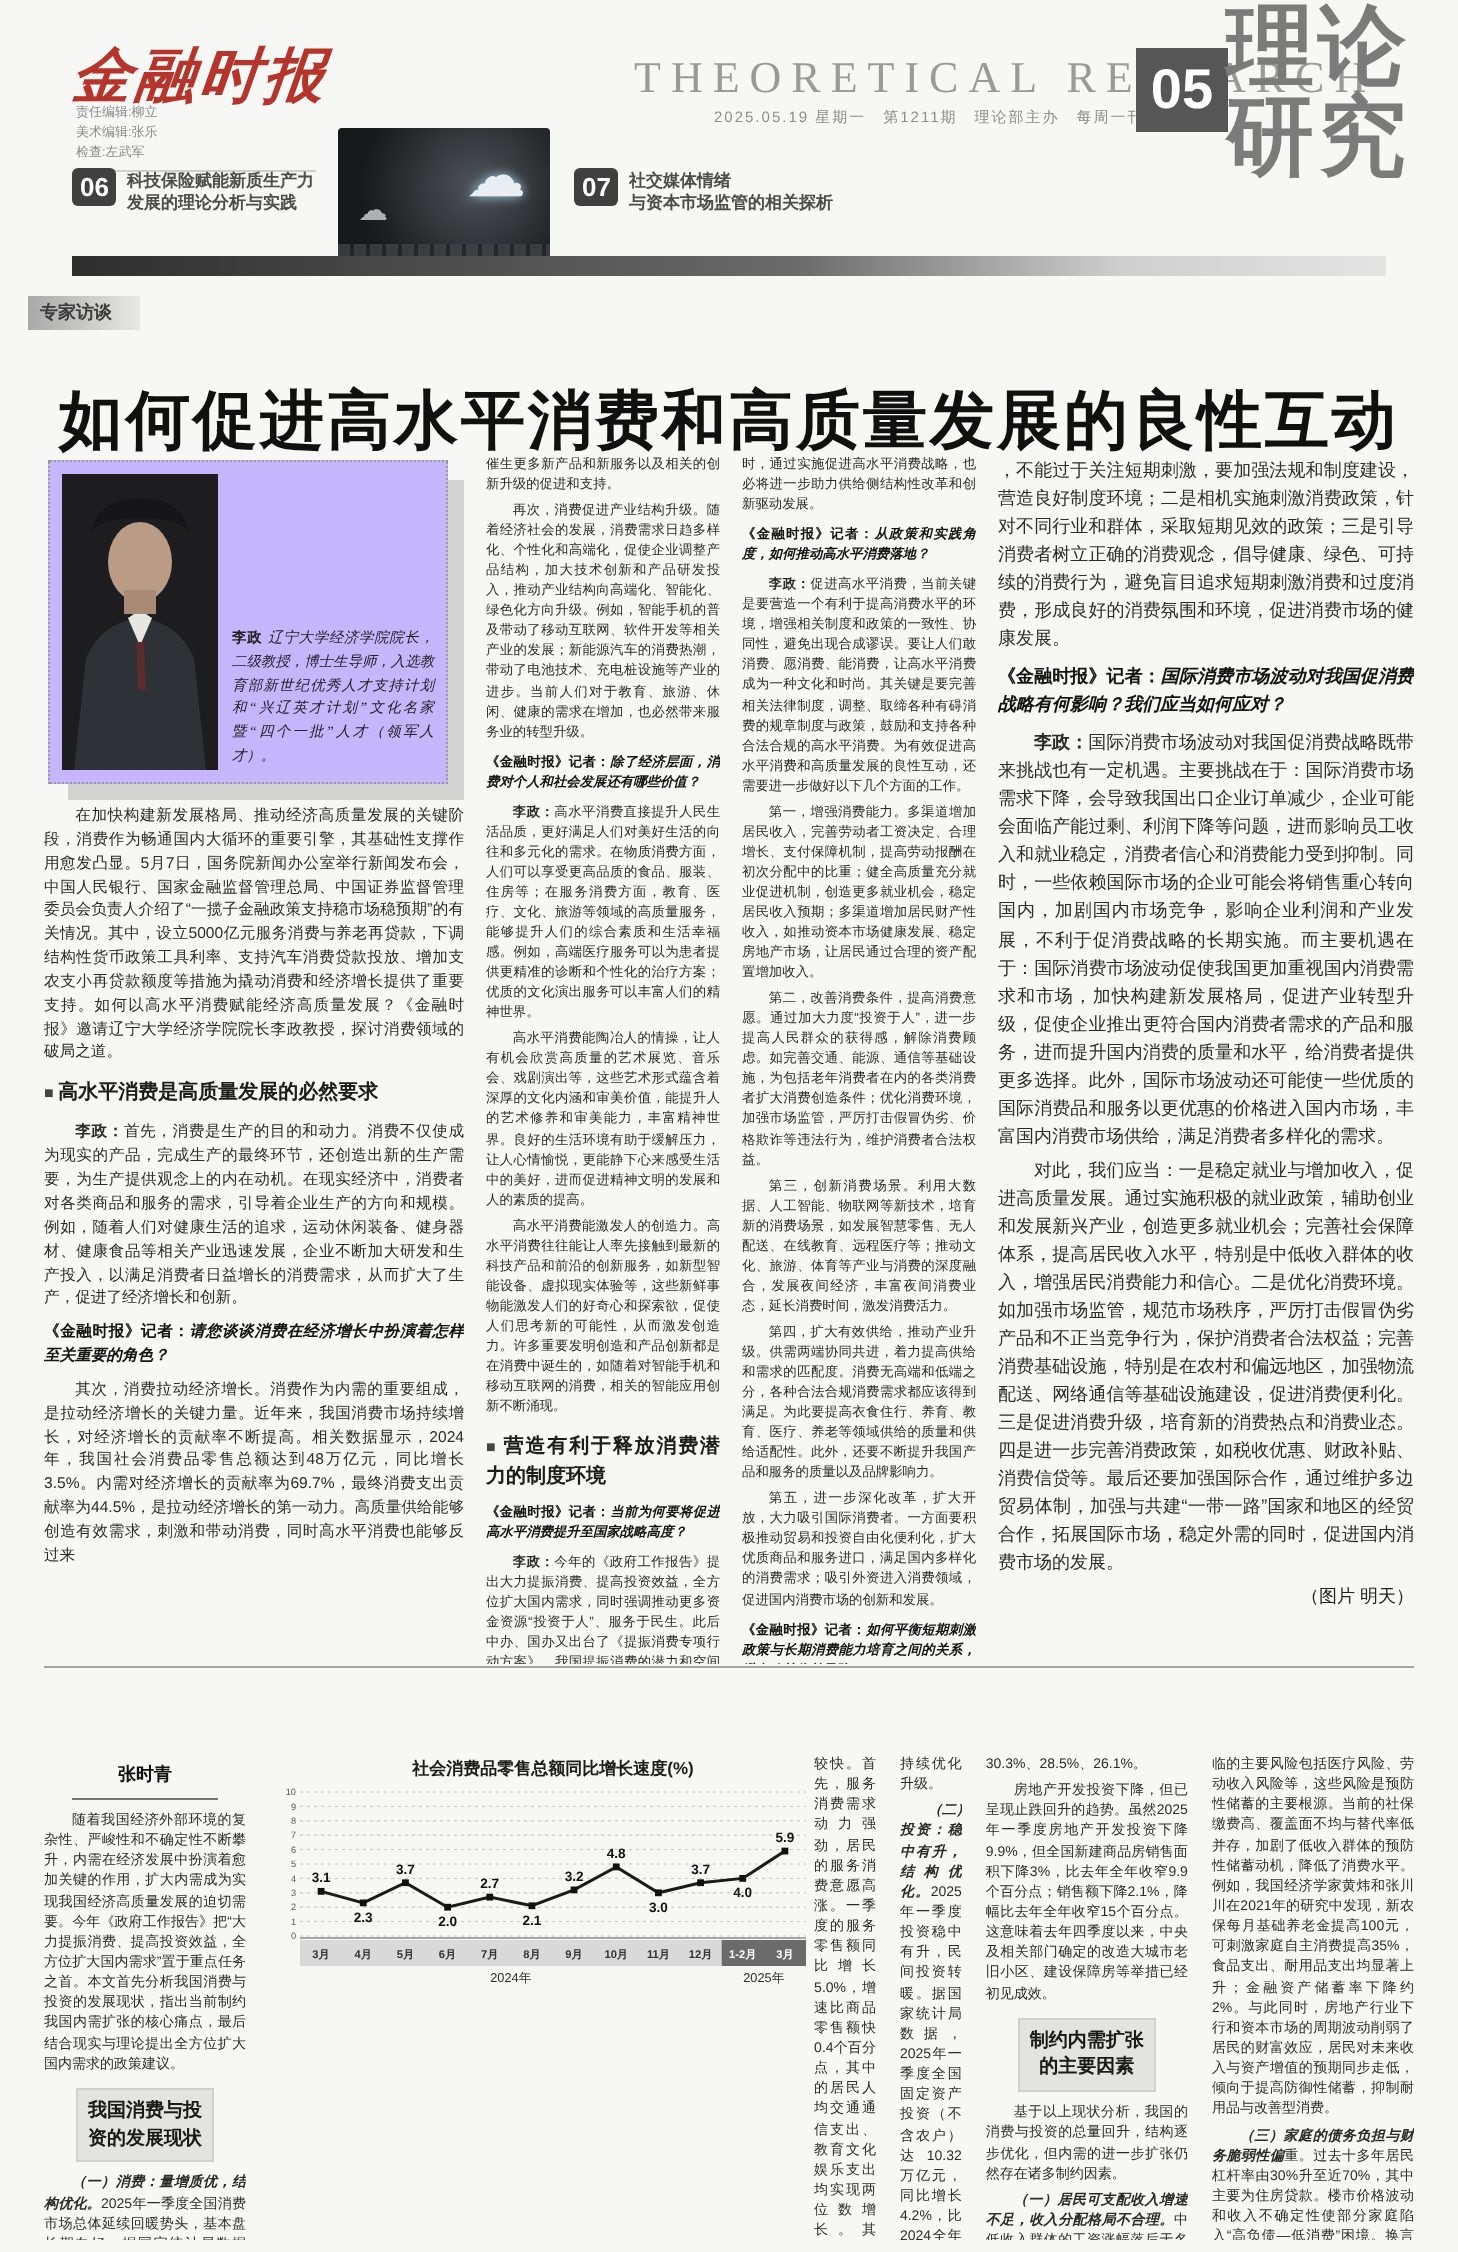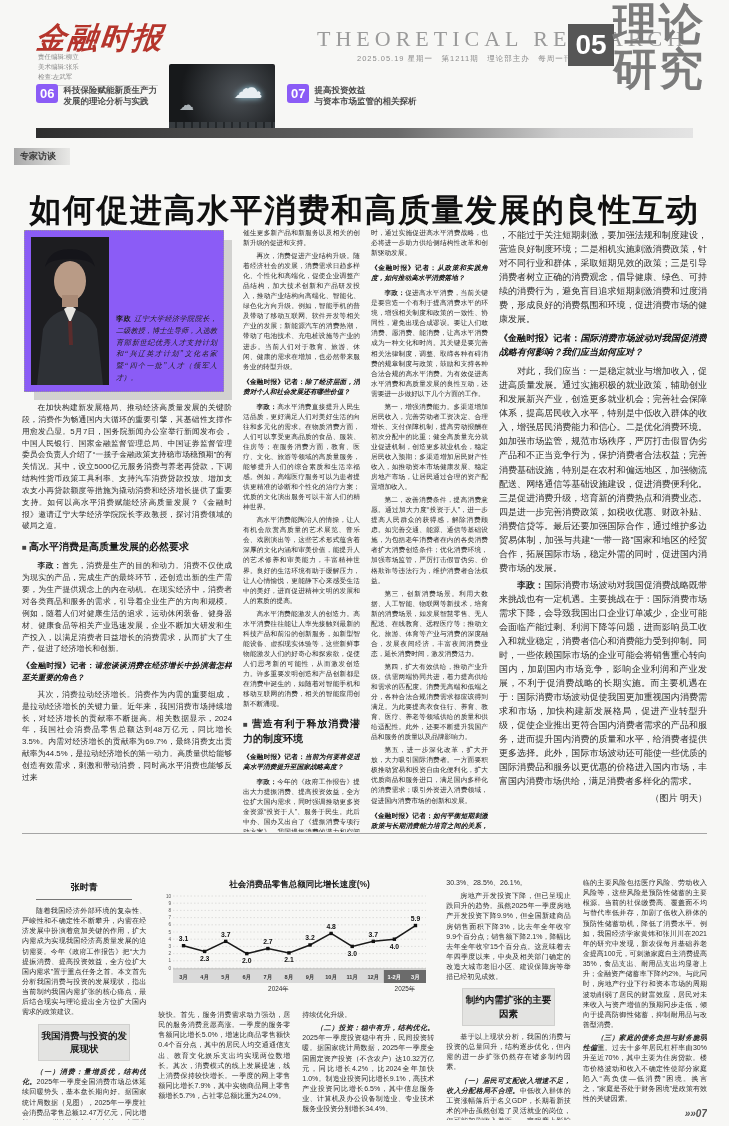--- a/index.html
+++ b/index.html
@@ -8,37 +8,37 @@
   
   .header{position:relative;height:142px;}
   .logo{position:absolute;left:14px;top:18px;font-family:"Liberation Serif",serif;font-style:italic;font-weight:900;font-size:30px;color:#b5352c;letter-spacing:2px;transform:skewX(-6deg);}
   .editors{position:absolute;left:16px;top:52px;font-size:6.5px;color:#8a8a8a;line-height:1.5;border-bottom:1px solid #cfcfcf;padding-bottom:4px;width:120px;}
   .eng-title{position:absolute;left:295px;top:26px;font-family:"Liberation Serif",serif;font-size:22px;color:#9a9a9a;letter-spacing:5px;}
   .date-line{position:absolute;left:335px;top:54px;font-size:7.5px;color:#8c8c8c;letter-spacing:1px;}
   .pagenum{position:absolute;left:546px;top:24px;width:46px;height:42px;background:#565656;color:#fff;font-weight:900;font-size:28px;display:flex;align-items:center;justify-content:center;}
   .section-title{position:absolute;right:2px;top:2px;font-size:44px;font-weight:700;color:#7b7b7b;line-height:1.02;text-align:left;letter-spacing:2px;}
   .teasers{position:absolute;left:14px;top:84px;right:110px;display:flex;align-items:flex-start;}
   .teaser{display:flex;align-items:flex-start;margin-right:10px;}
-  .t-badge{background:#8b5cf6;color:#fff;font-weight:900;font-size:13px;padding:2px 4px;border-radius:3px;margin-right:5px;flex:0 0 auto;}
+  .t-badge{background:#404040;color:#fff;font-weight:900;font-size:13px;padding:2px 4px;border-radius:3px;margin-right:5px;flex:0 0 auto;}
   .t-text{font-size:8.5px;font-weight:700;color:#4d4d4d;line-height:1.35;white-space:pre-line;padding-top:1px;}
   .teaser-img{width:106px;height:72px;flex:0 0 auto;background:radial-gradient(circle at 65% 40%, #4e5358 0%, #17191b 70%);border-radius:2px;margin:-20px 12px 0 2px;position:relative;overflow:hidden;}
   .teaser-img .cloud{position:absolute;right:12px;top:6px;font-size:30px;color:#e8eef2;text-shadow:0 0 6px #9fd4e8;}
   .teaser-img .cloud2{position:absolute;left:10px;bottom:22px;font-size:15px;color:#cfd8dd;opacity:.8;}
   .teaser-img .kbd{position:absolute;left:0;right:0;bottom:0;height:14px;background:repeating-linear-gradient(90deg,#3c4145 0 6px,#23272a 6px 8px);opacity:.85;}
   .darkbar{position:absolute;left:14px;right:14px;top:128px;height:10px;background:linear-gradient(90deg,#2e2e2e 0%,#6a6a6a 55%,#cfcfcf 80%,#e4e4e4 100%);}
   
   .tag{position:absolute;left:14px;top:148px;background:linear-gradient(90deg,#a9a9a9,#e8e8e6);color:#3d3d3d;font-weight:700;font-size:9px;padding:2px 14px 2px 6px;}
   .headline{position:absolute;left:14px;right:14px;top:168px;text-align:center;font-size:32px;font-weight:900;color:#101010;letter-spacing:1.5px;font-family:"Liberation Sans",sans-serif;}
   
   .main-cols{position:absolute;top:228px;left:22px;right:22px;height:604px;display:flex;gap:11px;overflow:hidden;}
   .mcol{overflow:hidden;text-align:justify;}
   .mcol1{flex:0 0 210px;font-size:7.8px;line-height:1.52;}
   .mcol2,.mcol3{flex:0 0 117px;font-size:6.7px;line-height:1.5;}
   .mcol4{flex:1 1 auto;font-size:9px;line-height:1.56;}
-  .photo-box{border:1px dotted #9a9a9a;padding:6px;display:flex;gap:7px;box-shadow:9px 9px 0 -1px #d2d2d0;margin:2px 8px 10px 2px;background:#8b5cf6;}
+  .photo-box{border:1px dotted #9a9a9a;padding:6px;display:flex;gap:7px;box-shadow:9px 9px 0 -1px #d2d2d0;margin:2px 8px 10px 2px;background:#c4b5fd;}
   .photo{flex:0 0 78px;height:148px;background:linear-gradient(180deg,#2c2c2e,#111);position:relative;overflow:hidden;}
   .photo svg{position:absolute;left:0;top:0;}
   .caption{flex:1;display:flex;align-items:flex-end;}
   .caption-text{font-family:"Liberation Serif",serif;font-style:italic;font-size:7.2px;line-height:1.65;color:#222;}
   .caption-text b{font-style:normal;font-weight:900;margin-right:3px;}
   .byline{font-size:10px;font-weight:700;text-align:center;border-top:1px solid #8d8d8d;padding-top:5px;margin:2px 6px 8px 6px;color:#111;}
   
   .blk{margin:0 0 3px 0;}
   .blk.p{text-indent:2em;}
   .blk.cont{text-indent:0;}
@@ -52,21 +52,21 @@
   .blk.sub{font-size:10px;font-weight:900;color:#1d1d1d;margin:7px 0 6px 0;text-indent:0;}
   .blk.sub::before{content:"■ ";font-size:8px;color:#444;}
   .blk.boxsub{background:#e3e3e1;border:1px solid #d0d0ce;font-weight:900;text-align:center;font-size:9.5px;padding:4px 2px;margin:6px 16px;text-indent:0;color:#1a1a1a;}
   .blk.credit{text-align:right;text-indent:0;color:#222;}
   .blk.jump{text-align:right;font-weight:900;font-style:italic;color:#555;font-size:10px;}
   
   .divider{position:absolute;left:22px;right:22px;top:833px;border-top:1px solid #a5a5a5;}
   .b-headline{position:absolute;left:22px;right:22px;top:838px;text-align:center;font-size:28px;font-weight:900;color:#101010;letter-spacing:1px;}
   .bottom-cols{position:absolute;left:22px;right:22px;top:878px;height:242px;display:flex;gap:12px;overflow:hidden;}
   .bcol{flex:1 1 0;font-size:7px;line-height:1.45;text-align:justify;overflow:hidden;}
-  .bmid{flex:0 0 276px;display:flex;flex-direction:column;}
+  .bmid{flex:0 0 276px;display:flex;flex-direction:row;}
   .bmid-cols{display:flex;gap:12px;flex:1;overflow:hidden;}
   .bmid-cols .bcol{flex:1 1 0;}
   .b-byline{font-weight:700;font-size:9px;text-align:center;border-bottom:1px solid #777;padding:3px 0 5px 0;margin:0 14px 6px 14px;color:#111;}
   .chart-wrap{flex:0 0 auto;margin-bottom:4px;}
   
 </style>
 </head>
 <body>
 
 <div class="page">
@@ -90,21 +90,21 @@
         <span class="t-text">科技保险赋能新质生产力
 发展的理论分析与实践</span>
       </div>
       <div class="teaser-img">
         <span class="cloud">☁</span>
         <span class="cloud2">☁</span>
         <span class="kbd"></span>
       </div>
       <div class="teaser">
         <span class="t-badge">07</span>
-        <span class="t-text">提高投资效益
+        <span class="t-text">社交媒体情绪
 与资本市场监管的相关探析</span>
       </div>
     </div>
     <div class="darkbar"></div>
   </div>
 
   <div class="tag">专家访谈</div>
   <h1 class="headline">如何促进高水平消费和高质量发展的良性互动</h1>
 
   <div class="main-cols">
@@ -153,22 +153,22 @@
         <div class="blk p">第一，增强消费能力。多渠道增加居民收入，完善劳动者工资决定、合理增长、支付保障机制，提高劳动报酬在初次分配中的比重；健全高质量充分就业促进机制，创造更多就业机会，稳定居民收入预期；多渠道增加居民财产性收入，如推动资本市场健康发展、稳定房地产市场，让居民通过合理的资产配置增加收入。</div>
         <div class="blk p">第二，改善消费条件，提高消费意愿。通过加大力度“投资于人”，进一步提高人民群众的获得感，解除消费顾虑。如完善交通、能源、通信等基础设施，为包括老年消费者在内的各类消费者扩大消费创造条件；优化消费环境，加强市场监管，严厉打击假冒伪劣、价格欺诈等违法行为，维护消费者合法权益。</div>
         <div class="blk p">第三，创新消费场景。利用大数据、人工智能、物联网等新技术，培育新的消费场景，如发展智慧零售、无人配送、在线教育、远程医疗等；推动文化、旅游、体育等产业与消费的深度融合，发展夜间经济，丰富夜间消费业态，延长消费时间，激发消费活力。</div>
         <div class="blk p">第四，扩大有效供给，推动产业升级。供需两端协同共进，着力提高供给和需求的匹配度。消费无高端和低端之分，各种合法合规消费需求都应该得到满足。为此要提高衣食住行、养育、教育、医疗、养老等领域供给的质量和供给适配性。此外，还要不断提升我国产品和服务的质量以及品牌影响力。</div>
         <div class="blk p">第五，进一步深化改革，扩大开放，大力吸引国际消费者。一方面要积极推动贸易和投资自由化便利化，扩大优质商品和服务进口，满足国内多样化的消费需求；吸引外资进入消费领域，促进国内消费市场的创新和发展。</div>
         <div class="blk q"><b>《金融时报》记者：</b><i>如何平衡短期刺激政策与长期消费能力培育之间的关系，避免政策依赖风险？</i></div>
       </div>
     <div class="mcol mcol4">
         <div class="blk cont">，不能过于关注短期刺激，要加强法规和制度建设，营造良好制度环境；二是相机实施刺激消费政策，针对不同行业和群体，采取短期见效的政策；三是引导消费者树立正确的消费观念，倡导健康、绿色、可持续的消费行为，避免盲目追求短期刺激消费和过度消费，形成良好的消费氛围和环境，促进消费市场的健康发展。</div>
         <div class="blk q"><b>《金融时报》记者：</b><i>国际消费市场波动对我国促消费战略有何影响？我们应当如何应对？</i></div>
+        <div class="blk ans"><b>李政：</b>国际消费市场波动对我国促消费战略既带来挑战也有一定机遇。主要挑战在于：国际消费市场需求下降，会导致我国出口企业订单减少，企业可能会面临产能过剩、利润下降等问题，进而影响员工收入和就业稳定，消费者信心和消费能力受到抑制。同时，一些依赖国际市场的企业可能会将销售重心转向国内，加剧国内市场竞争，影响企业利润和产业发展，不利于促消费战略的长期实施。而主要机遇在于：国际消费市场波动促使我国更加重视国内消费需求和市场，加快构建新发展格局，促进产业转型升级，促使企业推出更符合国内消费者需求的产品和服务，进而提升国内消费的质量和水平，给消费者提供更多选择。此外，国际市场波动还可能使一些优质的国际消费品和服务以更优惠的价格进入国内市场，丰富国内消费市场供给，满足消费者多样化的需求。</div>
         <div class="blk p">对此，我们应当：一是稳定就业与增加收入，促进高质量发展。通过实施积极的就业政策，辅助创业和发展新兴产业，创造更多就业机会；完善社会保障体系，提高居民收入水平，特别是中低收入群体的收入，增强居民消费能力和信心。二是优化消费环境。如加强市场监管，规范市场秩序，严厉打击假冒伪劣产品和不正当竞争行为，保护消费者合法权益；完善消费基础设施，特别是在农村和偏远地区，加强物流配送、网络通信等基础设施建设，促进消费便利化。三是促进消费升级，培育新的消费热点和消费业态。四是进一步完善消费政策，如税收优惠、财政补贴、消费信贷等。最后还要加强国际合作，通过维护多边贸易体制，加强与共建“一带一路”国家和地区的经贸合作，拓展国际市场，稳定外需的同时，促进国内消费市场的发展。</div>
-        <div class="blk ans"><b>李政：</b>国际消费市场波动对我国促消费战略既带来挑战也有一定机遇。主要挑战在于：国际消费市场需求下降，会导致我国出口企业订单减少，企业可能会面临产能过剩、利润下降等问题，进而影响员工收入和就业稳定，消费者信心和消费能力受到抑制。同时，一些依赖国际市场的企业可能会将销售重心转向国内，加剧国内市场竞争，影响企业利润和产业发展，不利于促消费战略的长期实施。而主要机遇在于：国际消费市场波动促使我国更加重视国内消费需求和市场，加快构建新发展格局，促进产业转型升级，促使企业推出更符合国内消费者需求的产品和服务，进而提升国内消费的质量和水平，给消费者提供更多选择。此外，国际市场波动还可能使一些优质的国际消费品和服务以更优惠的价格进入国内市场，丰富国内消费市场供给，满足消费者多样化的需求。</div>
         <div class="blk credit">（图片 明天）</div>
       </div>
   </div>
 
   <div class="divider"></div>
 
   <div class="bottom-cols">
     <div class="bcol">
       <div class="b-byline">张时青</div>
       <div>

